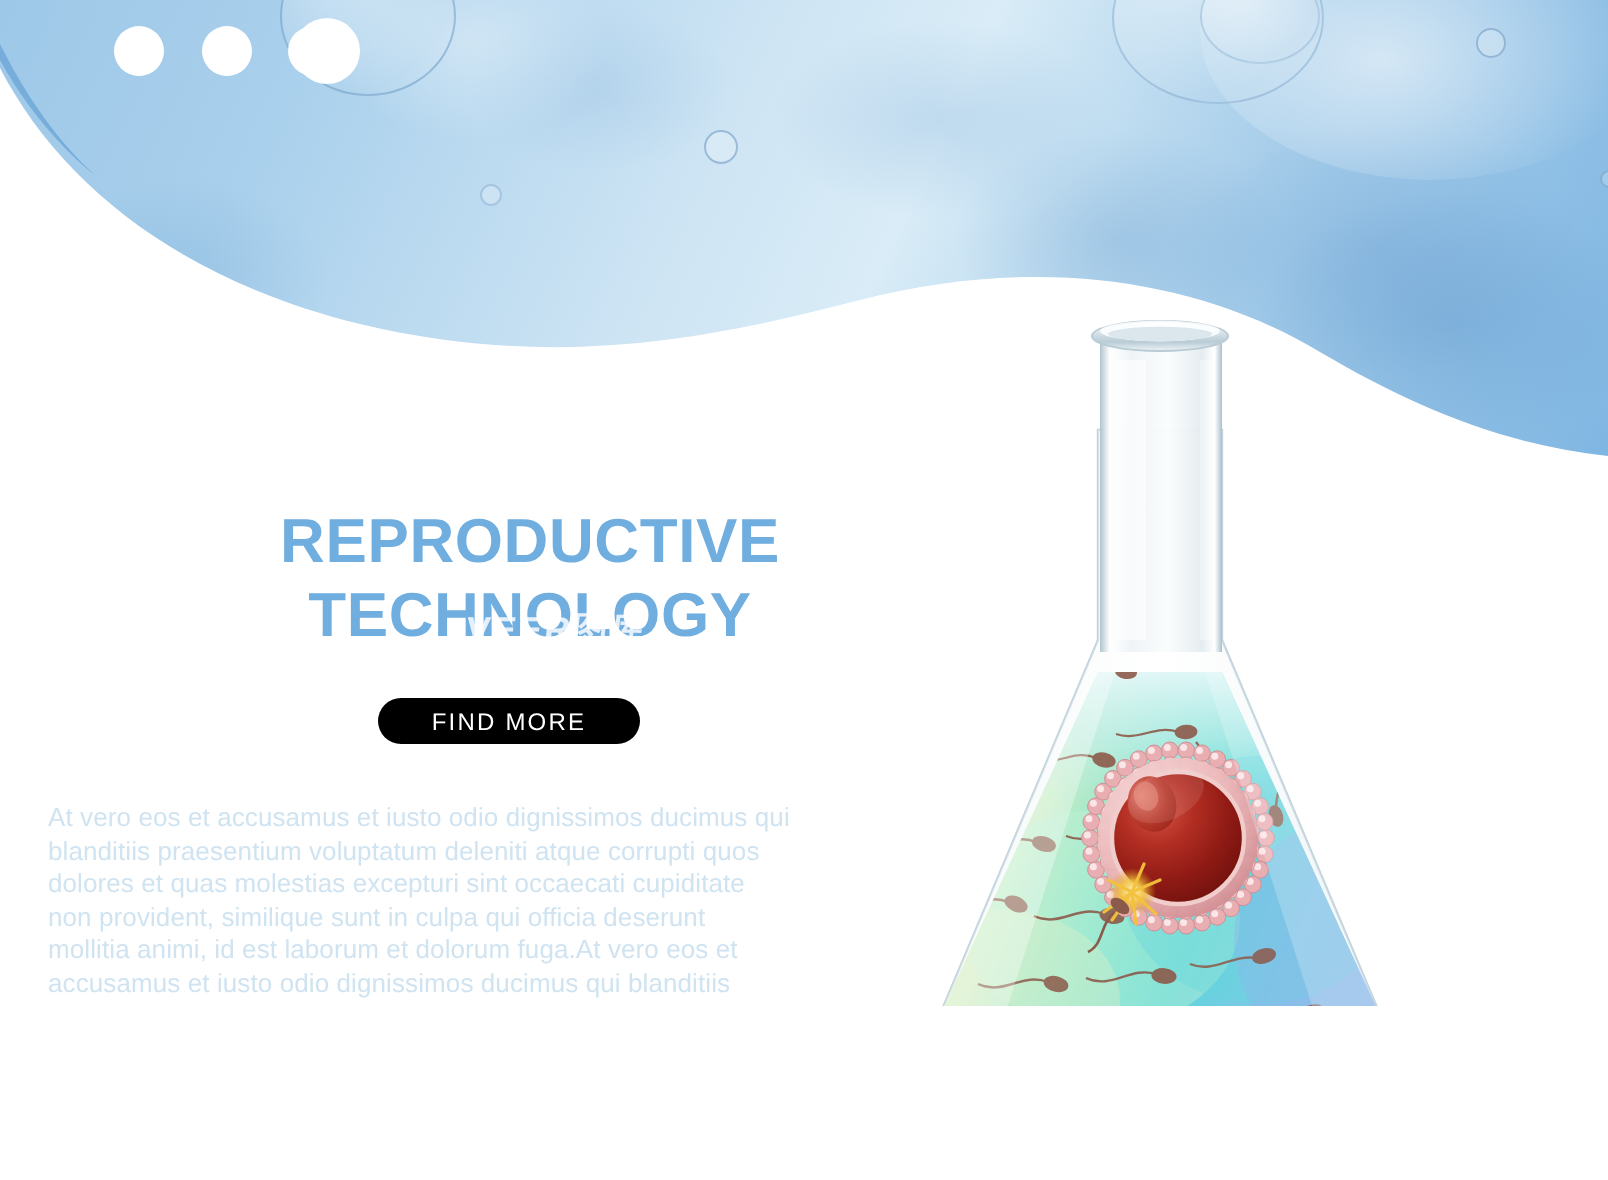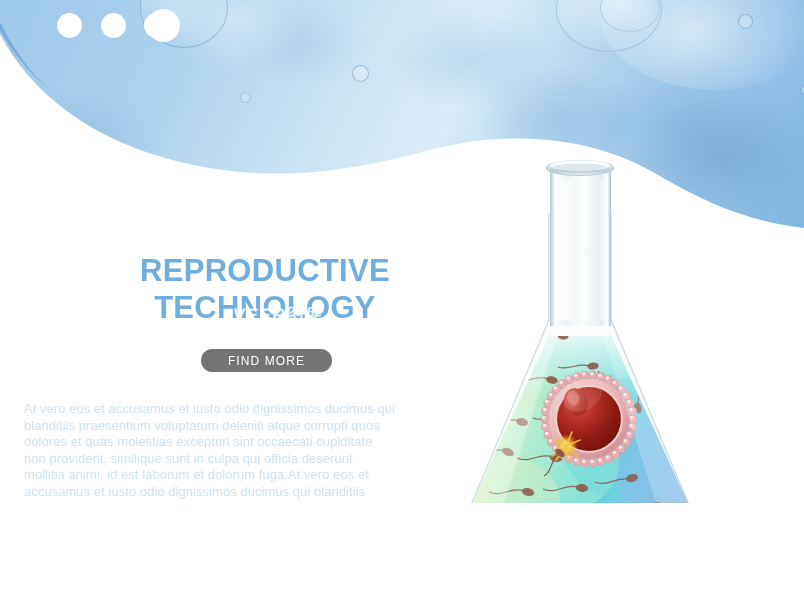--- a/index.html
+++ b/index.html
@@ -50,22 +50,22 @@
 
   
   #wave{position:absolute;left:0;top:0;width:804px;height:232px;}
 
   
   #headline{position:absolute;left:40px;top:252px;width:450px;text-align:center;
     color:#70AEE0;font-weight:bold;font-size:31px;line-height:37px;letter-spacing:.3px;}
   #headline .l1{display:block;}
   #headline .l2{display:block;}
 
-  #find-more{position:absolute;left:201px;top:349px;width:131px;height:23px;border-radius:12px;
-    background:#737373;color:#ffffff;border:none;cursor:pointer;
+  #find-more{position:absolute;left:189px;top:349px;width:131px;height:23px;border-radius:12px;
+    background:#000000;color:#ffffff;border:none;cursor:pointer;
     font-family:"Liberation Sans",sans-serif;font-size:12px;letter-spacing:1.1px;
     display:flex;align-items:center;justify-content:center;padding:0;}
 
   #body-copy{position:absolute;left:24px;top:388px;width:372px;
     color:#CFE3F1;font-size:13px;line-height:16.6px;letter-spacing:.05px;}
 
   
   #wm-mid{position:absolute;left:233px;top:303px;width:116px;height:26px;
     color:rgba(255,255,255,.82);font-size:18px;font-weight:bold;letter-spacing:1px;
     overflow:hidden;white-space:nowrap;transform:skewX(-6deg);pointer-events:none;}

